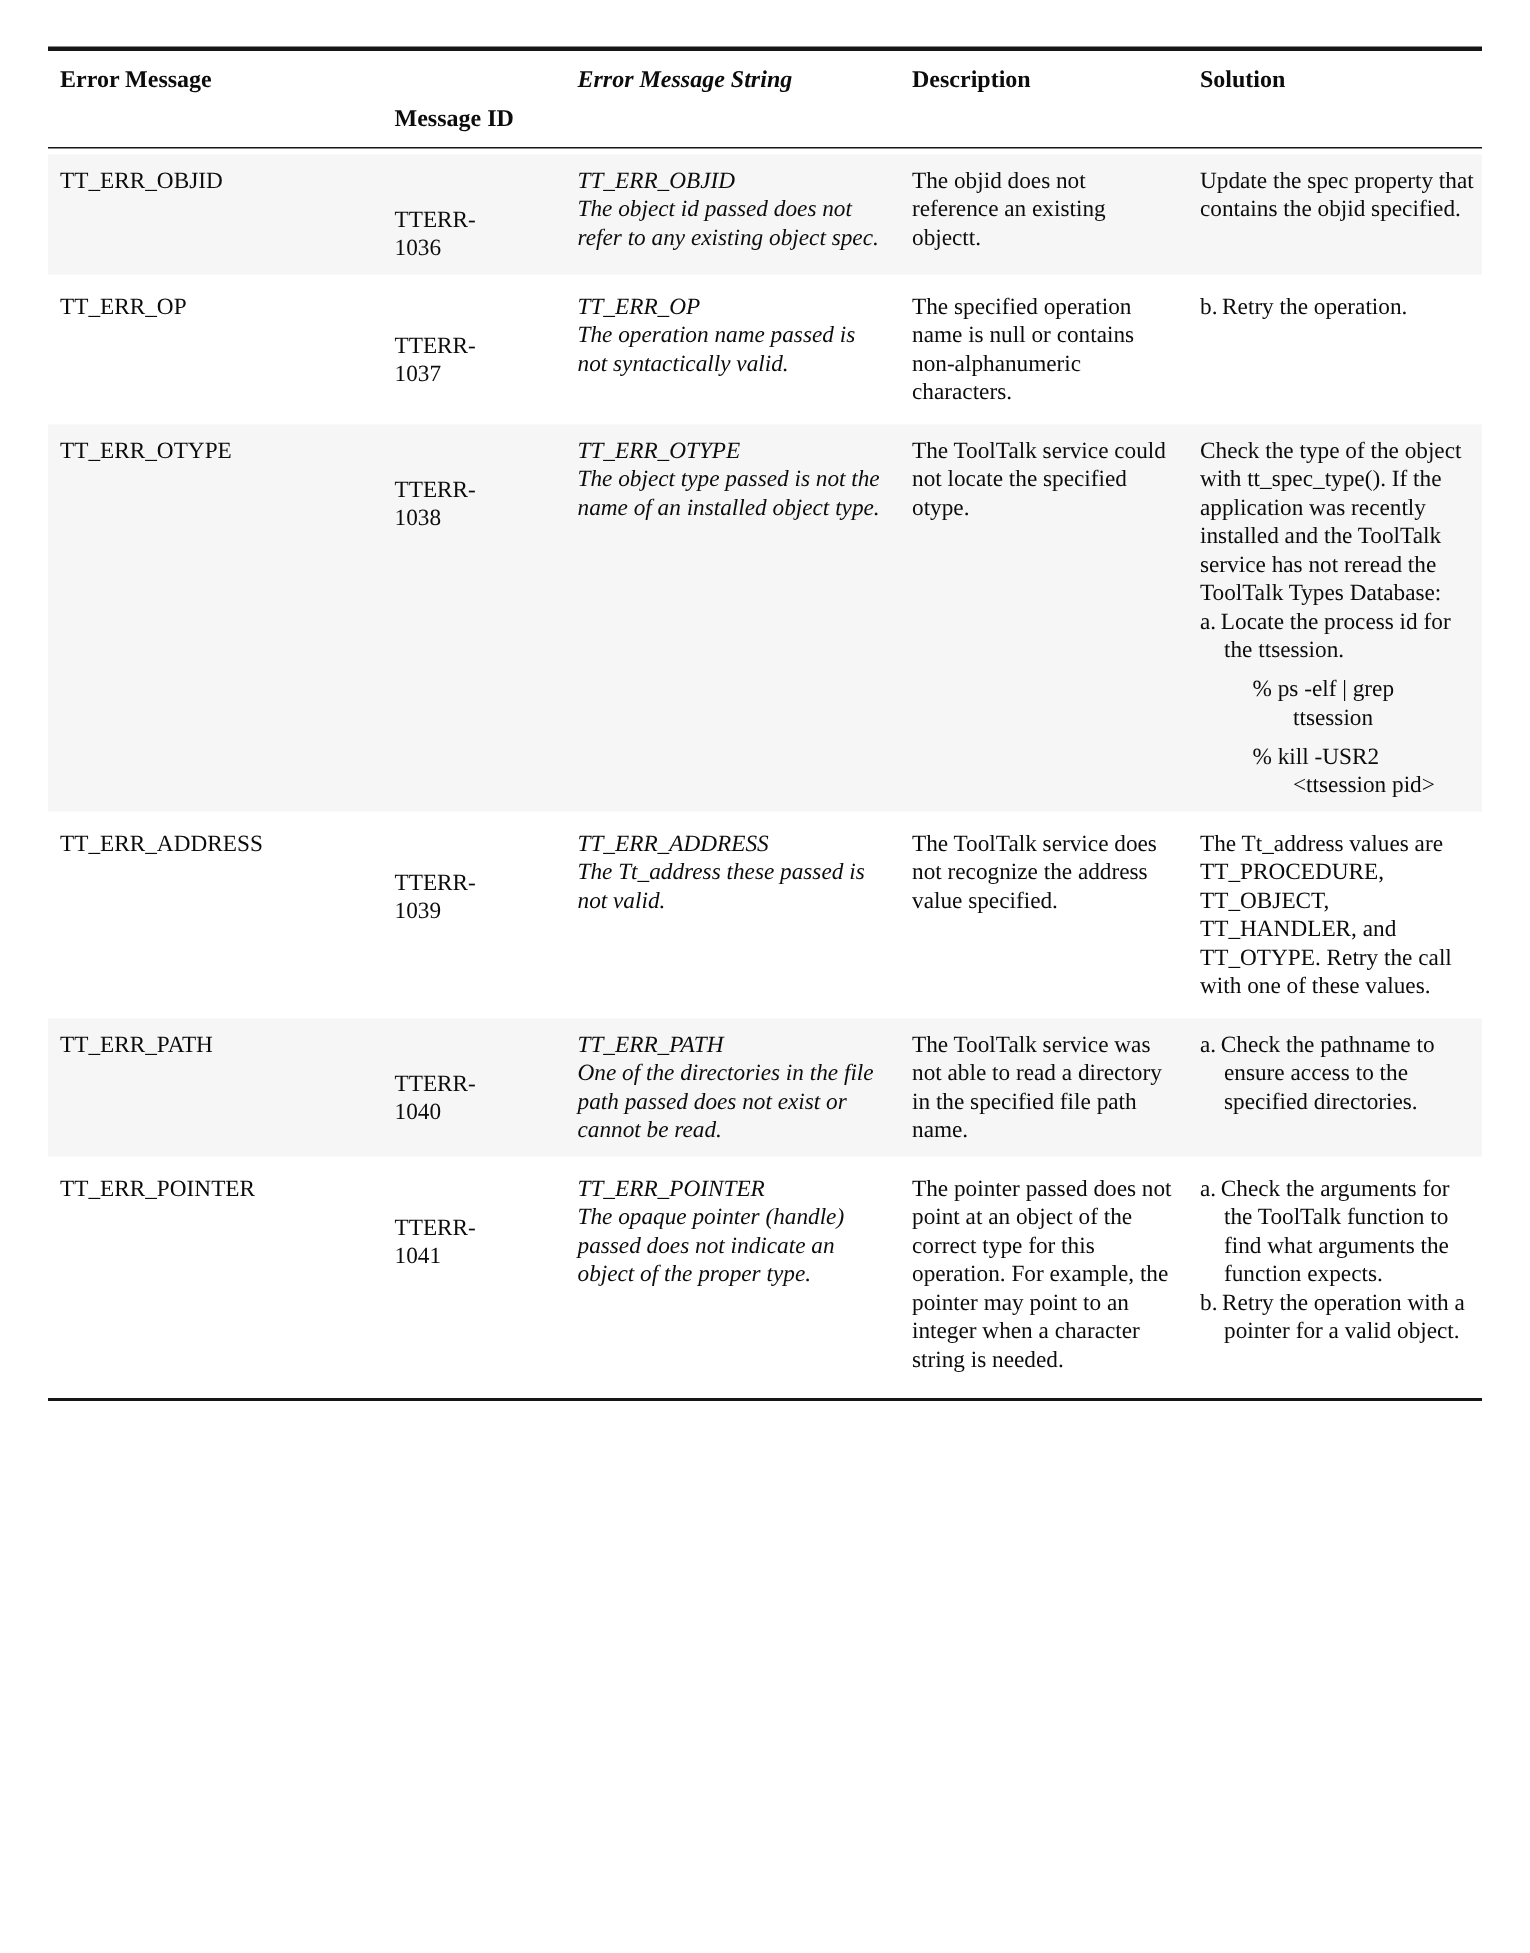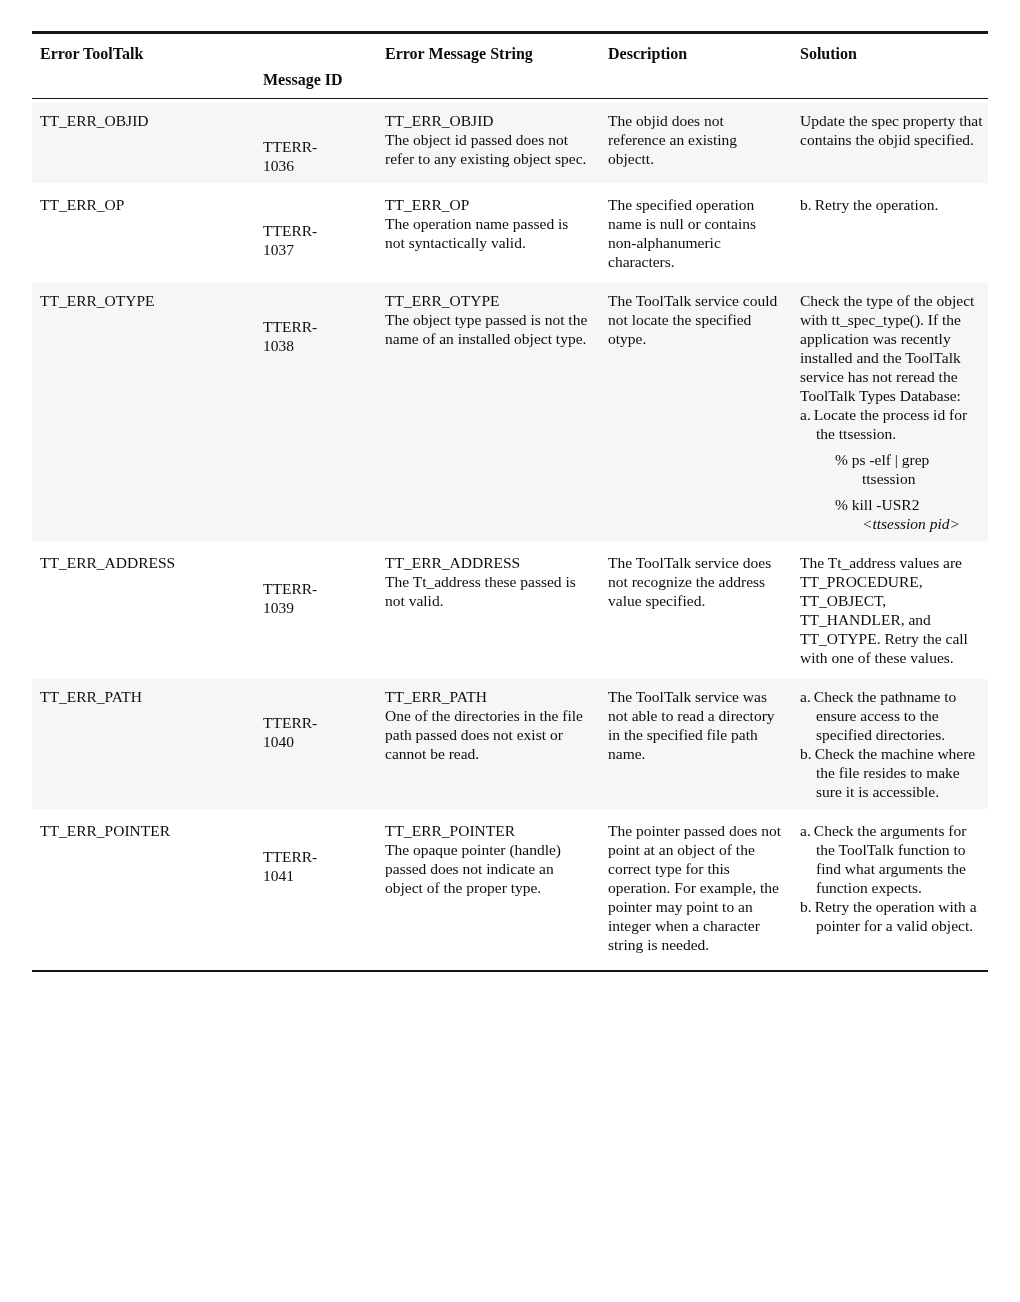--- a/index.html
+++ b/index.html
@@ -21,21 +21,21 @@
     border-top: 3px solid #161616;
     border-bottom: 1px solid #161616;
     padding: 10px 0 9px 0;
     font-weight: bold;
     font-size: 16px;
     line-height: 19px;
   }
   .cell { flex: none; }
   .c1 { width: 223px; padding-left: 8px; padding-right: 8px; }
   .c2 { width: 122px; padding-left: 8px; padding-right: 4px; margin-top: 26px; }
-  .c3 { width: 223px; padding-left: 8px; padding-right: 10px; }
+  .c3 { width: 223px; padding-left: 8px; padding-right: 10px; font-style: italic; }
   .c4 { width: 192px; padding-left: 8px; padding-right: 8px; }
   .c5 { width: 196px; padding-left: 8px; padding-right: 3px; }
   .row {
     display: flex;
     margin-top: 4px;
     padding: 8px 0;
     font-size: 15.5px;
     line-height: 19px;
   }
   .row.shaded { background: #f6f6f6; justify-content: center; }
@@ -44,34 +44,34 @@
     padding-left: 16px;
     text-indent: -16px;
     margin-top: 0;
   }
   .sol-item:first-child, .sol-p + .sol-item:first-child { margin-top: 0; }
   .sol-cmd {
     padding-left: 62px;
     text-indent: -27px;
     margin-top: 7px;
   }
-  .it { font-style: italic; }
+  .it { }
   .bottom-rule {
     border-top: 2px solid #161616;
     margin-top: 8px;
     height: 0;
   }
 </style>
 </head>
 <body>
 
 <div class="page">
   <div class="doc-table">
     <div class="thead">
-      <div class="cell c1">Error ToolTalk</div>
+      <div class="cell c1">Error Message</div>
       <div class="cell c2">Message ID</div>
       <div class="cell c3">Error Message String</div>
       <div class="cell c4">Description</div>
       <div class="cell c5">Solution</div>
     </div>
     <div id="tbody">
         <div class="row shaded">
           <div class="cell c1">TT_ERR_OBJID</div>
           <div class="cell c2">
             <div>TTERR-</div>
@@ -140,21 +140,20 @@
             <div>TTERR-</div>
             <div>1040</div>
           </div>
           <div class="cell c3">
             <div>TT_ERR_PATH</div>
             <div>One of the directories in the file path passed does not exist or cannot be read.</div>
           </div>
           <div class="cell c4">The ToolTalk service was not able to read a directory in the specified file path name.</div>
           <div class="cell c5">
             <div class="sol-item"><span class="sol-label">a.</span> Check the pathname to ensure access to the specified directories.</div>
-            <div class="sol-item"><span class="sol-label">b.</span> Check the machine where the file resides to make sure it is accessible.</div>
           </div>
         </div>
         <div class="row">
           <div class="cell c1">TT_ERR_POINTER</div>
           <div class="cell c2">
             <div>TTERR-</div>
             <div>1041</div>
           </div>
           <div class="cell c3">
             <div>TT_ERR_POINTER</div>

